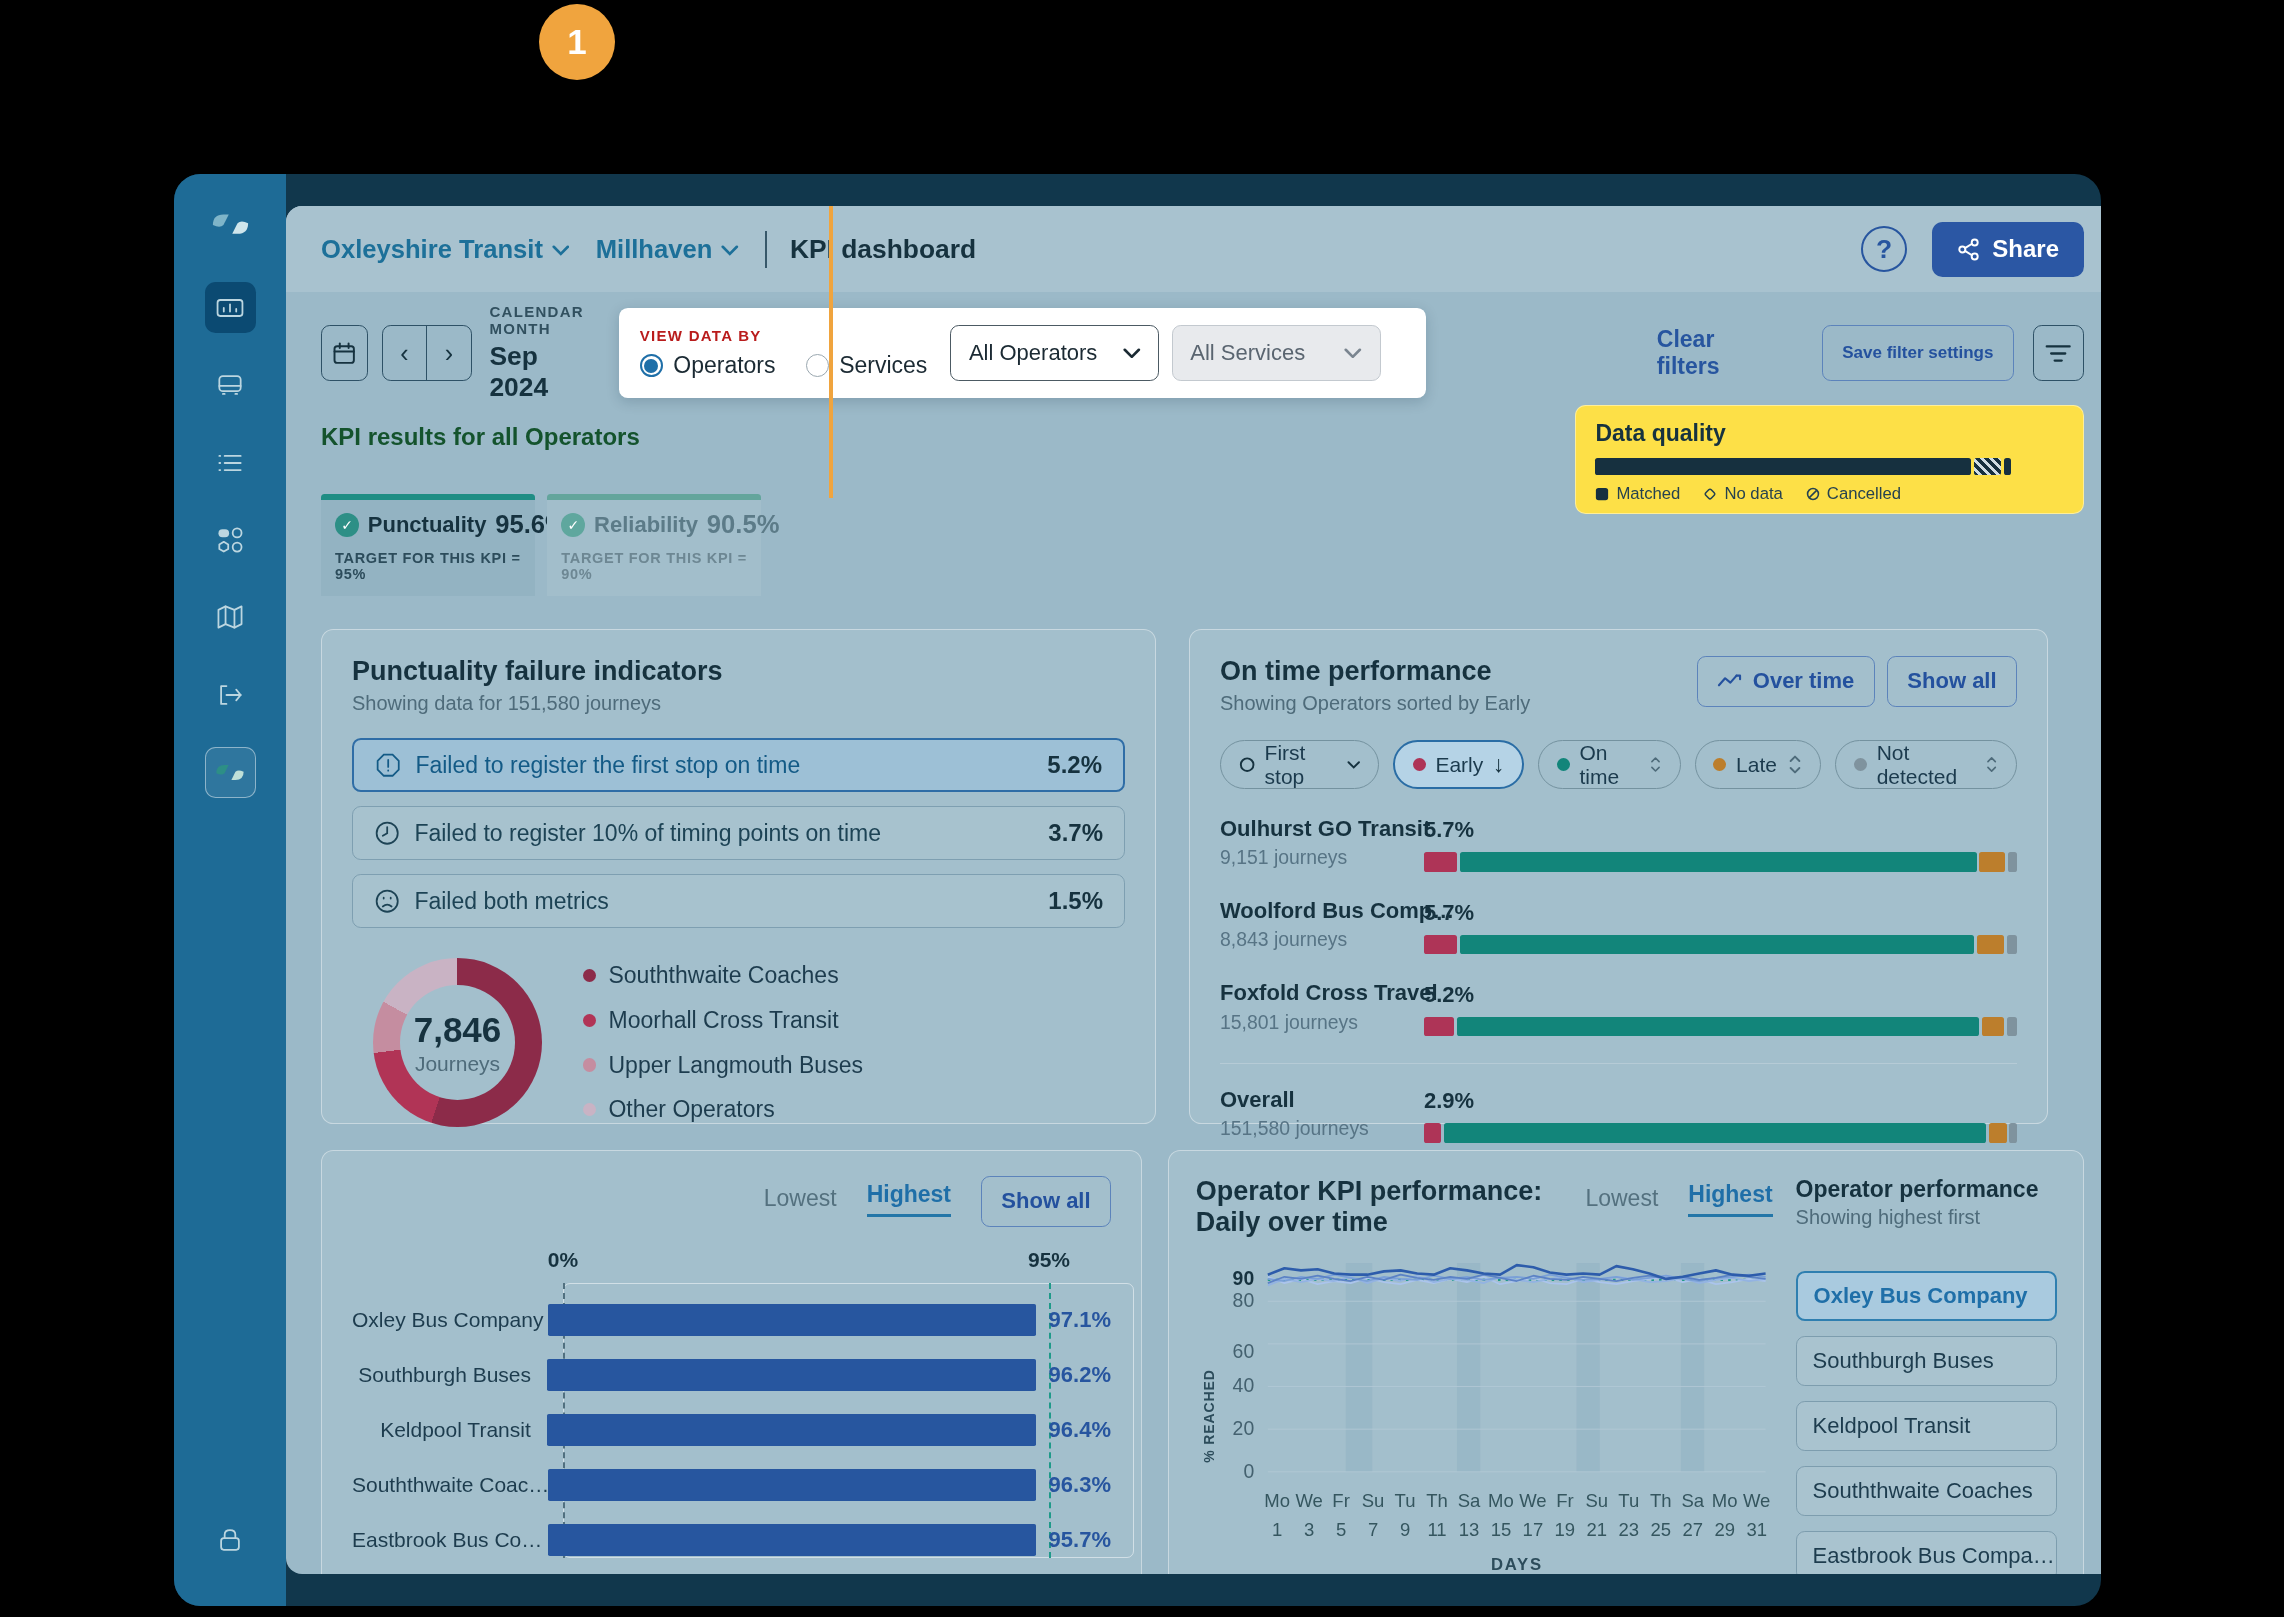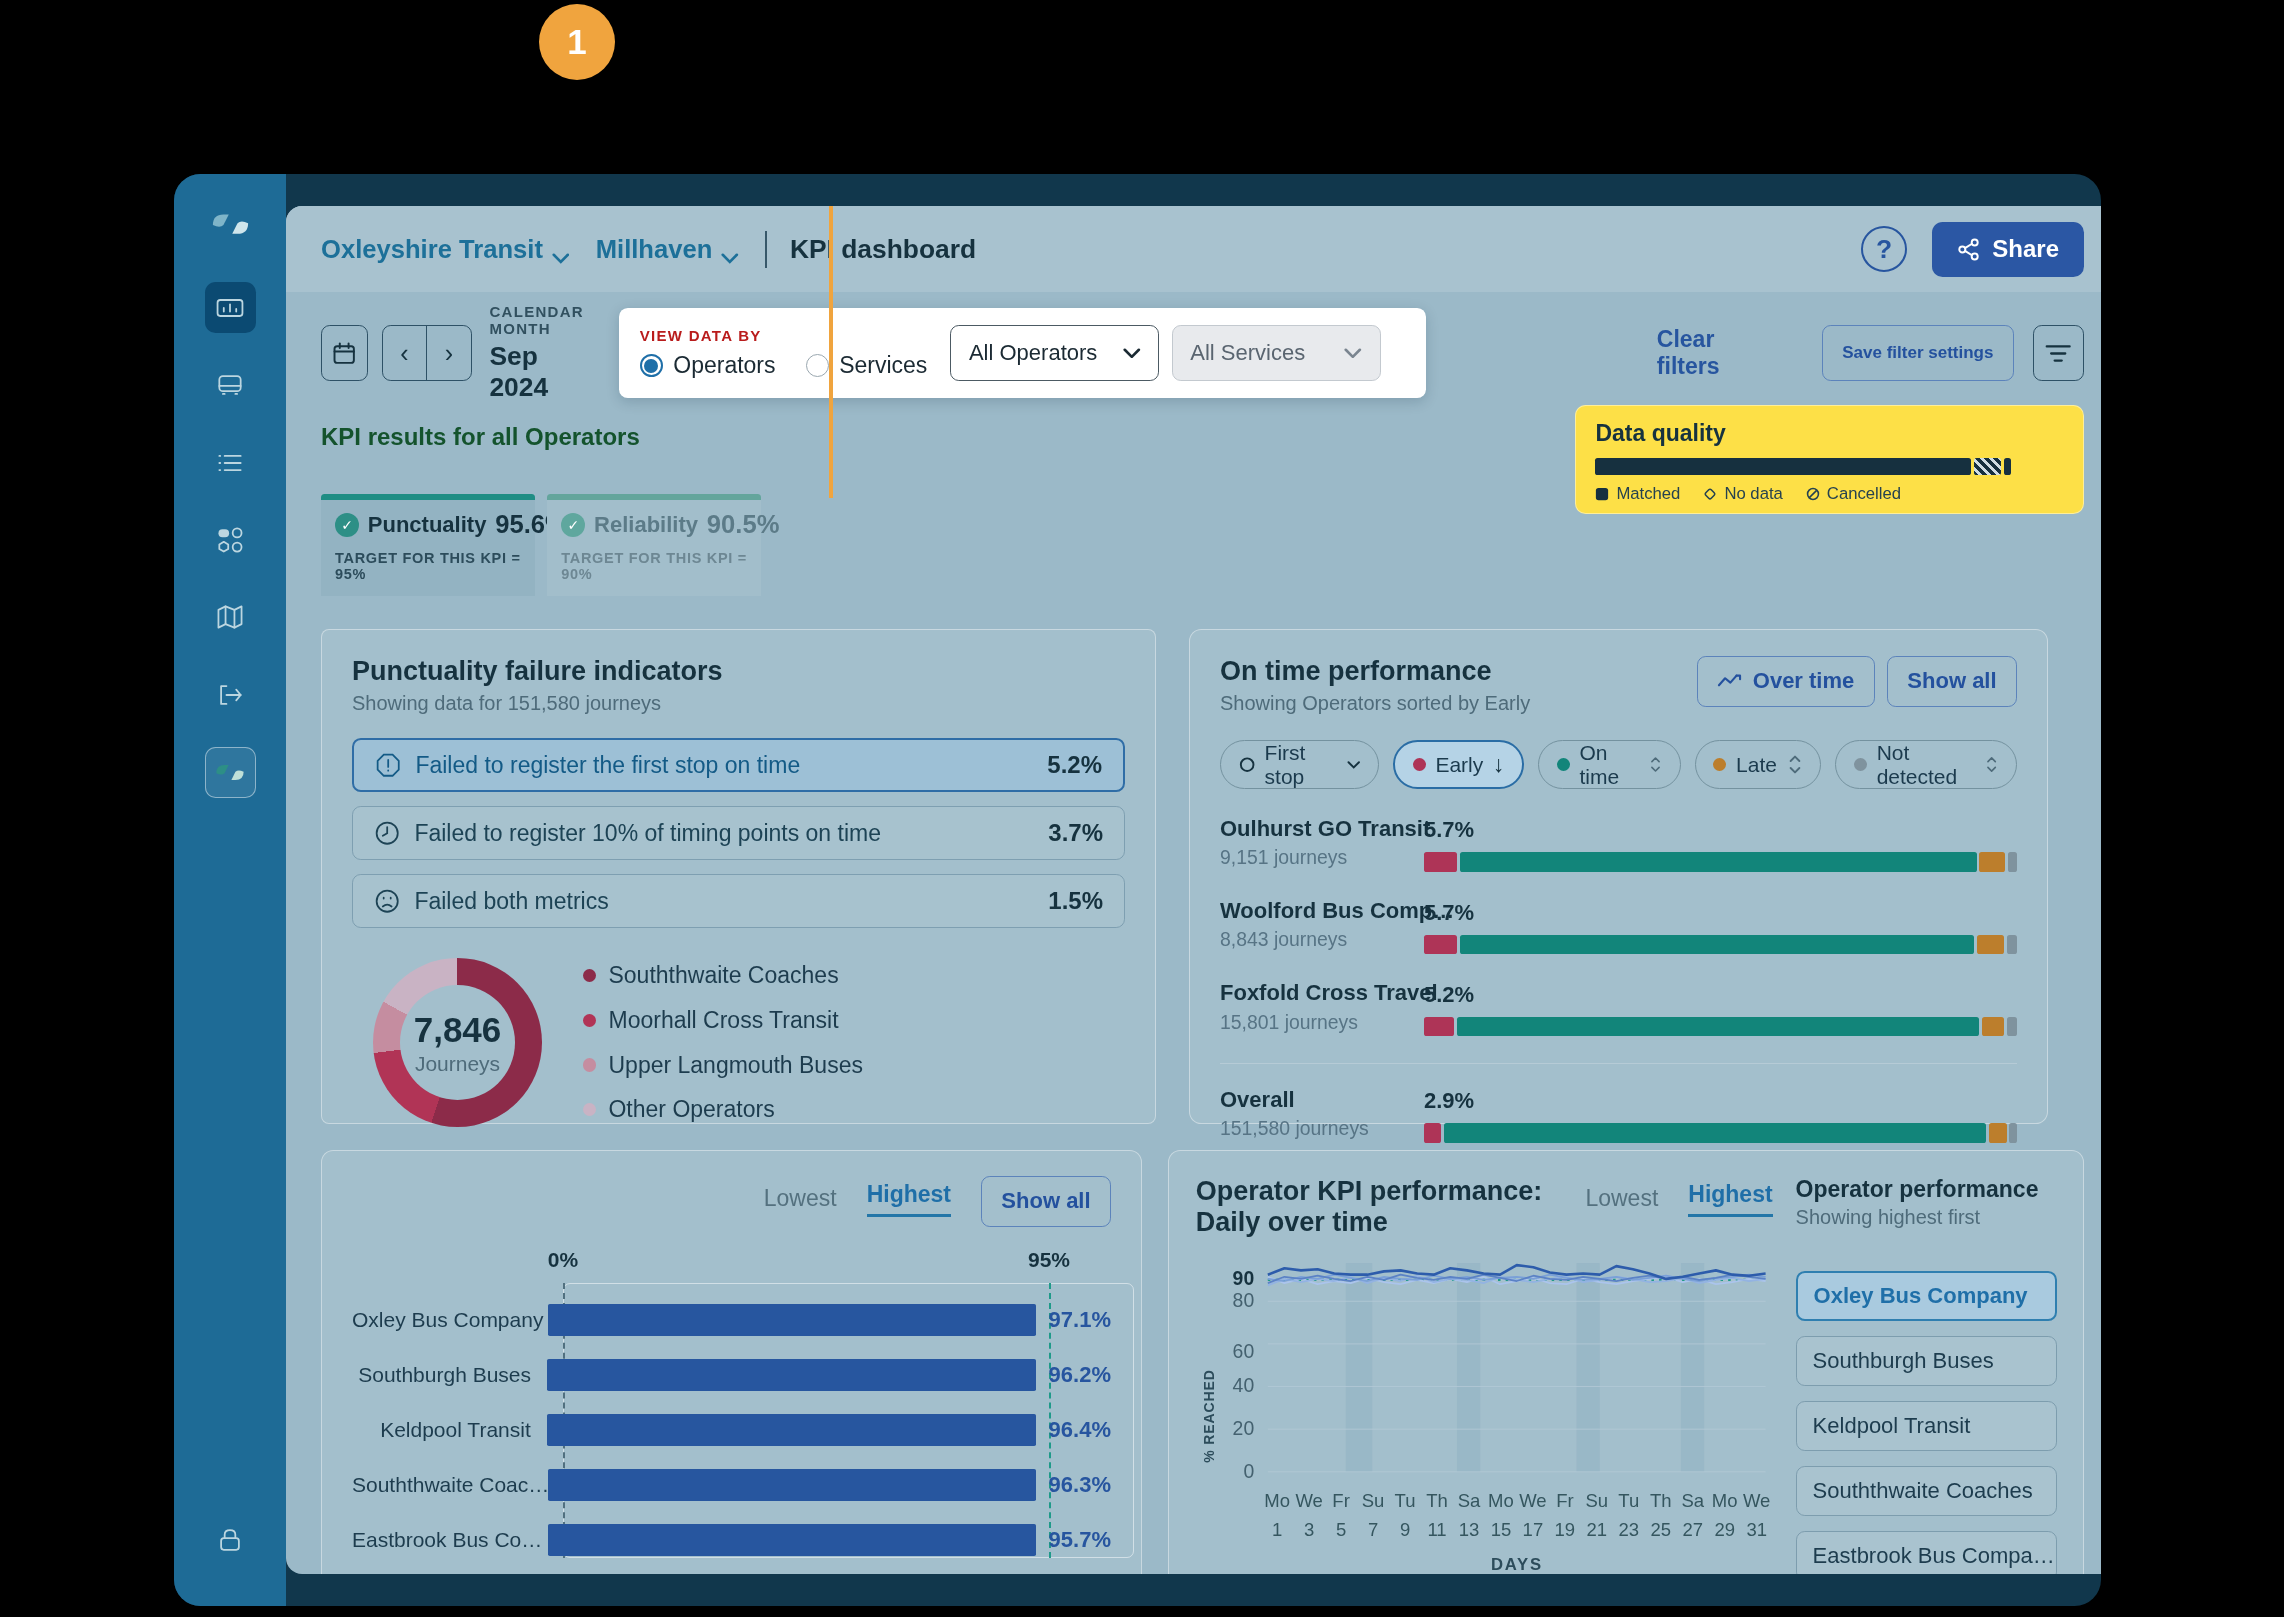--- a/index.html
+++ b/index.html
@@ -24,21 +24,21 @@
   .side-ic { stroke:#bcd6e0; fill:none; stroke-width:2; stroke-linecap:round; stroke-linejoin:round; }
 
   
   .shell { flex:1; padding:32px 32px 32px 0; height:100%; }
   .content { width:100%; height:100%; background:#9bb9c8; border-radius:16px;
              display:flex; flex-direction:column; overflow:hidden; }
 
   
   .topbar { height:86px; background:#a8c2cf; display:flex; align-items:center;
             padding:0 35px; flex-shrink:0; }
-  .crumb { display:flex; align-items:flex-end; gap:8.8px; font-size:25.6px; font-weight:700;
+  .crumb { display:flex; align-items:center; gap:8.8px; font-size:25.6px; font-weight:700;
            color:#1d7099; cursor:pointer; }
   .crumb + .crumb { margin-left:26.4px; }
   .crumb svg { margin-top:2.6px; }
   .crumb-div { width:1.8px; height:37px; background:#37586a; margin:0 23px 0 26.4px; }
   .page-title { font-size:26.4px; font-weight:700; color:#16323f; }
   .topbar-right { margin-left:auto; display:flex; align-items:center; gap:25px; }
   .help-btn { width:46px; height:46px; border-radius:50%; border:2.6px solid #27559f;
               color:#27559f; font-size:26.4px; font-weight:700; display:flex;
               align-items:center; justify-content:center; cursor:pointer; }
   .share-btn { height:55px; padding:0 25px; background:#2b57a4; border-radius:10.6px;
@@ -121,21 +121,21 @@
   .tab.inactive .tab-target { color:#6d8793; }
 
   
   .grid1 { display:flex; gap:33px; margin-top:33px; }
   .grid2 { display:flex; gap:26.4px; margin-top:26.4px; }
   .card { background:#a3bfcc; border:0.9px solid rgba(255,255,255,.4); border-radius:12.3px; }
   .card-title { font-size:27px; font-weight:700; color:#16323f; }
   .card-sub { font-size:20px; color:#4e6b7a; margin-top:5.3px; }
 
   
-  .fail-card { width:835px; height:495px; padding:26.4px 30px;border-radius:8px; }
+  .fail-card { width:835px; height:495px; padding:26.4px 30px; }
   .fail-rows { margin-top:23px; display:flex; flex-direction:column; gap:14px; }
   .fail-row { height:54px; border-radius:8.8px; border:1.8px solid #7e9fb1; display:flex;
               align-items:center; padding:0 21px; gap:14px; font-size:23px; color:#1d4355;
               cursor:pointer; background:rgba(255,255,255,.05); }
   .fail-row.selected { border:2.6px solid #2f6da6; background:#9dc0d6; color:#135a86; }
   .fail-row .fval { margin-left:auto; font-weight:700; color:#16323f; font-size:24px; }
   .fail-ic { stroke:#1d4355; fill:none; stroke-width:2; stroke-linecap:round; }
   .fail-row.selected .fail-ic { stroke:#135a86; }
   .donut-wrap { display:flex; align-items:center; margin-top:30px; gap:41px; padding-left:21px; }
   .donut { width:169px; height:169px; border-radius:50%; position:relative; flex-shrink:0; }

